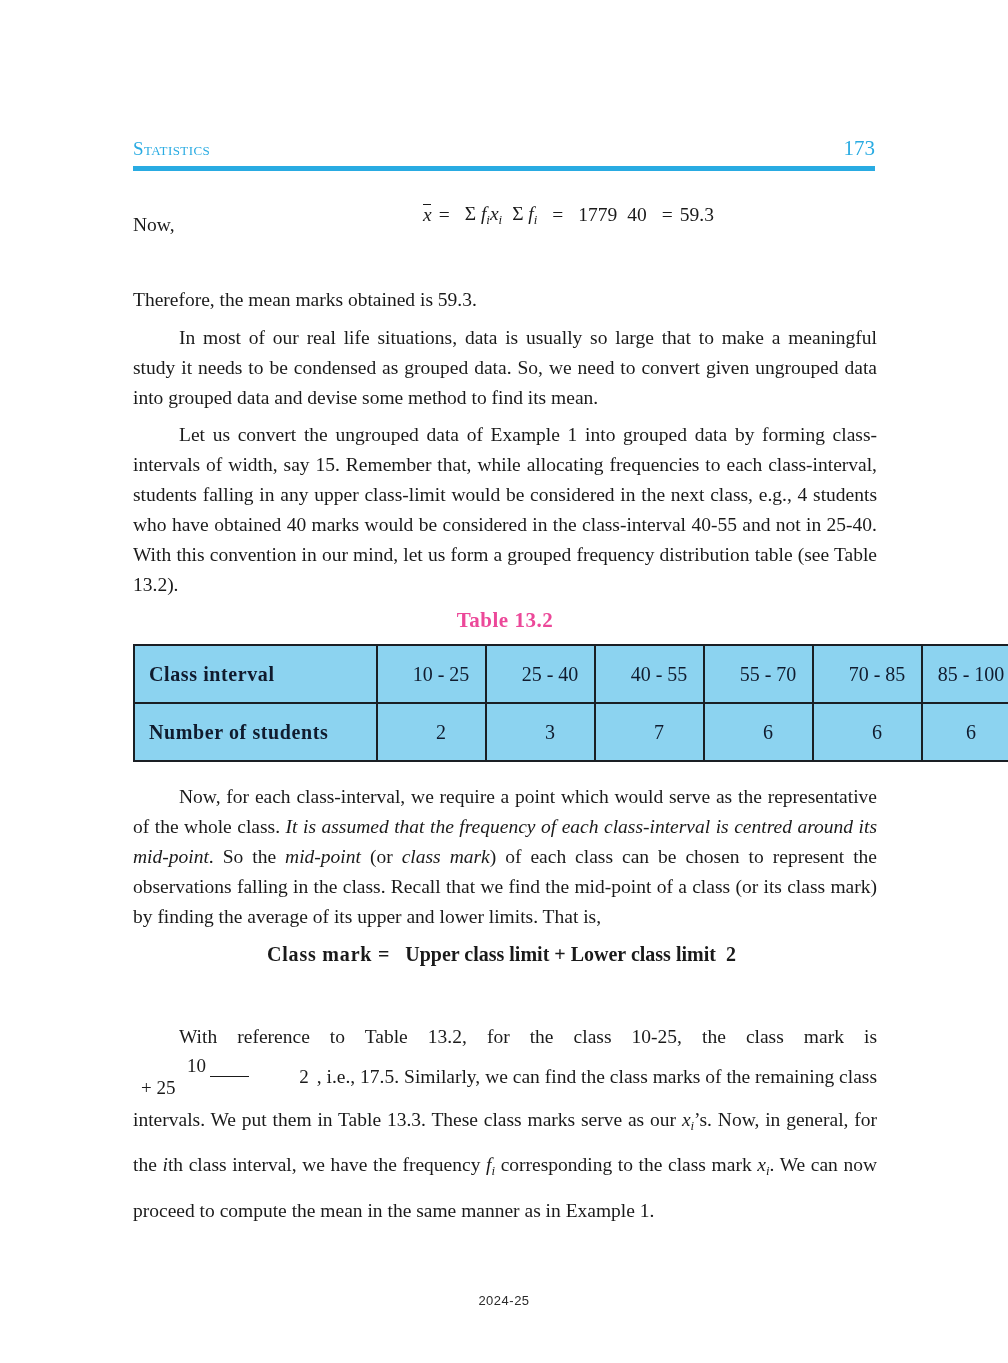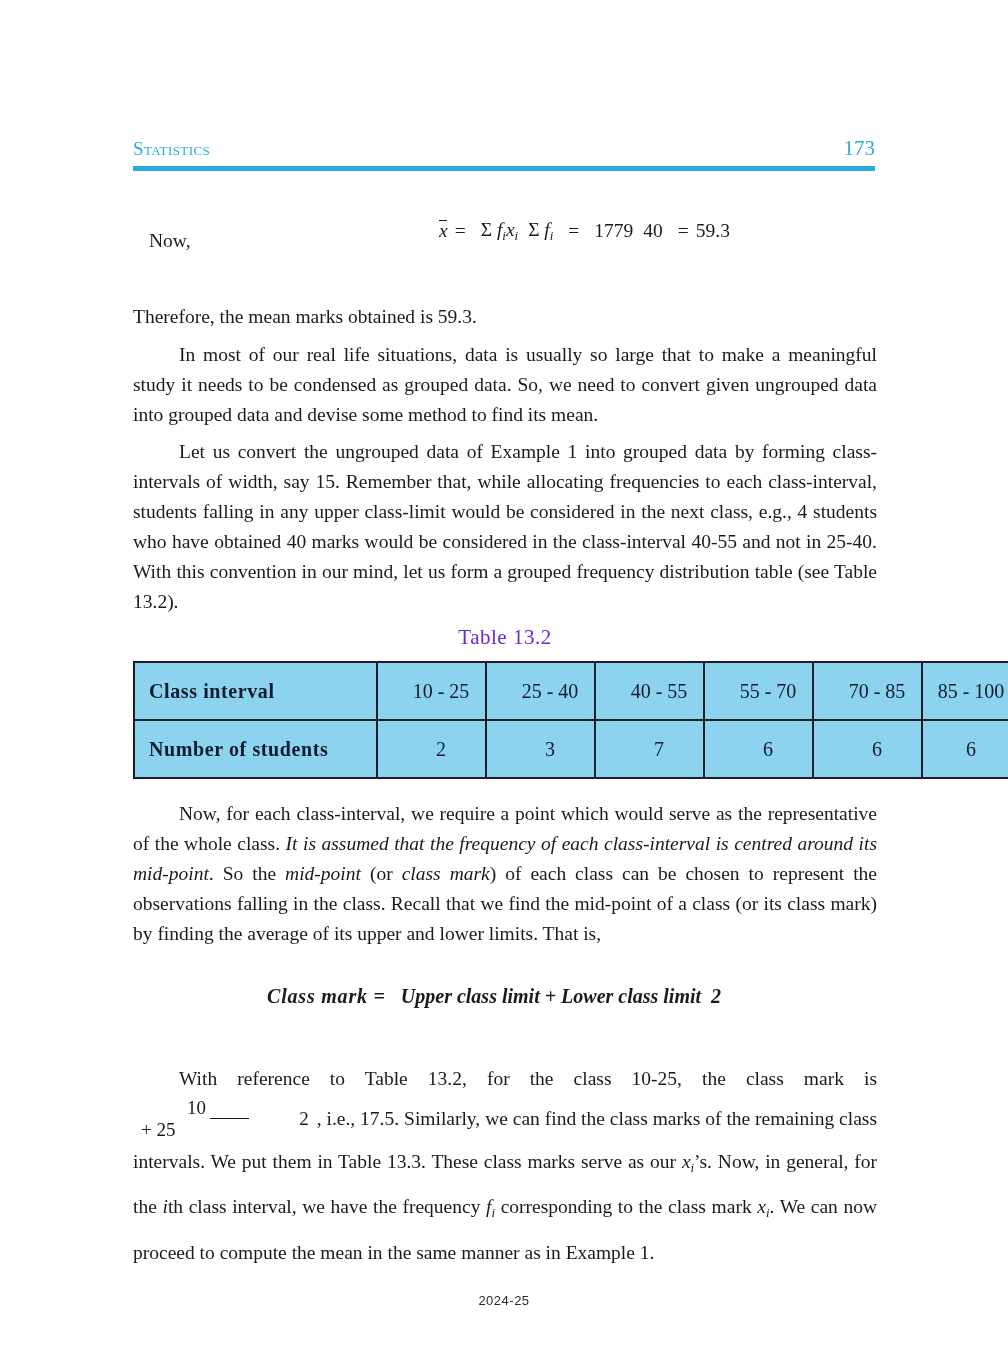--- a/index.html
+++ b/index.html
@@ -75,21 +75,21 @@
     text-justify: inter-word;
   }
   p.para.indent { text-indent: 46px; }
   p.noindent { text-indent: 0; }
   i { font-style: italic; }
 
   
   .eq-row {
     position: relative;
     height: 74px;
-    margin: 16px;
+    margin: 0;
   }
   .eq-now {
     position: absolute;
     left: 0;
     top: 18px;
     font-size: 19.5px;
   }
   .eq-center {
     position: absolute;
     left: 290px;
@@ -139,22 +139,22 @@
   }
 
   
   .table-caption {
     position: absolute;
     left: 0;
     top: 0;
     width: 744px;
     text-align: center;
     font-size: 21px;
-    font-weight: normal;
-    color: #6d28d9;
+    font-weight: bold;
+    color: #ec4899;
     letter-spacing: 0.5px;
   }
   .table-block {
     position: relative;
     height: 152px;
     margin-top: 8px;
   }
   table.data-table {
     position: absolute;
     left: 0;
@@ -306,21 +306,21 @@
           <td class="val-wide">6</td>
         </tr>
       </tbody>
         </table>
     </div>
 
     <p class="para indent" style="margin-top:22px;">
       <span>Now, for each class-interval, we require a point which would serve as the representative of the whole class. </span><i>It is assumed that the frequency of each class-interval is centred around its mid-point</i><span>. So the </span><i>mid-point</i><span> (or </span><i>class mark</i><span>) of each class can be chosen to represent the observations falling in the class. Recall that we find the mid-point of a class (or its class mark) by finding the average of its upper and lower limits. That is,</span>
     </p>
 
-    <div class="classmark-row" style="margin-top:30px;font-style:italic;">
+    <div class="classmark-row" style="margin-top:5px;">
       <span class="classmark-inner">
         <span class="label">Class  mark  =</span>
         <span class="frac" style="margin-left:10px;">
           <span class="num">Upper class limit + Lower class limit</span>
           <span class="bar"></span>
           <span class="den">2</span>
         </span>
       </span>
     </div>
 

